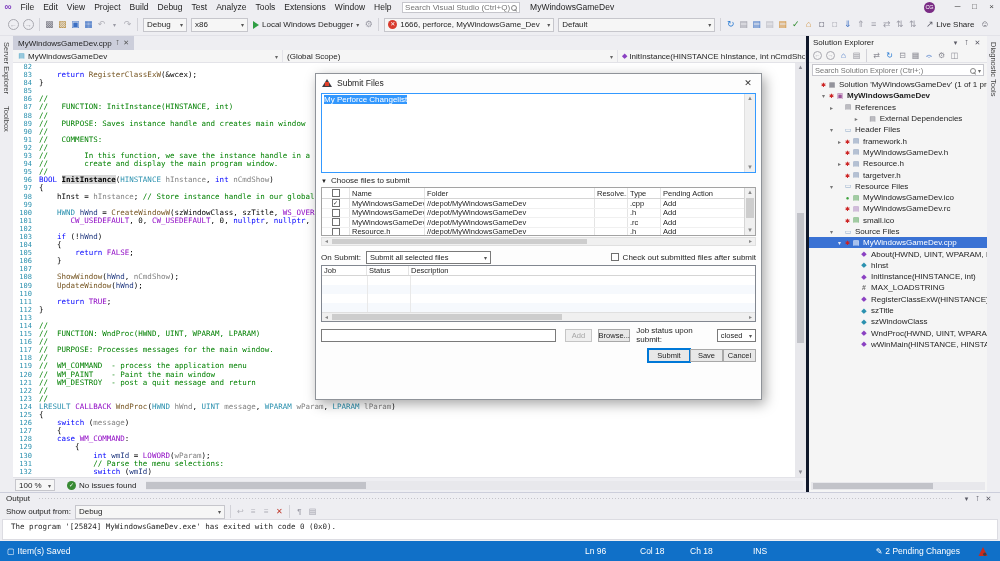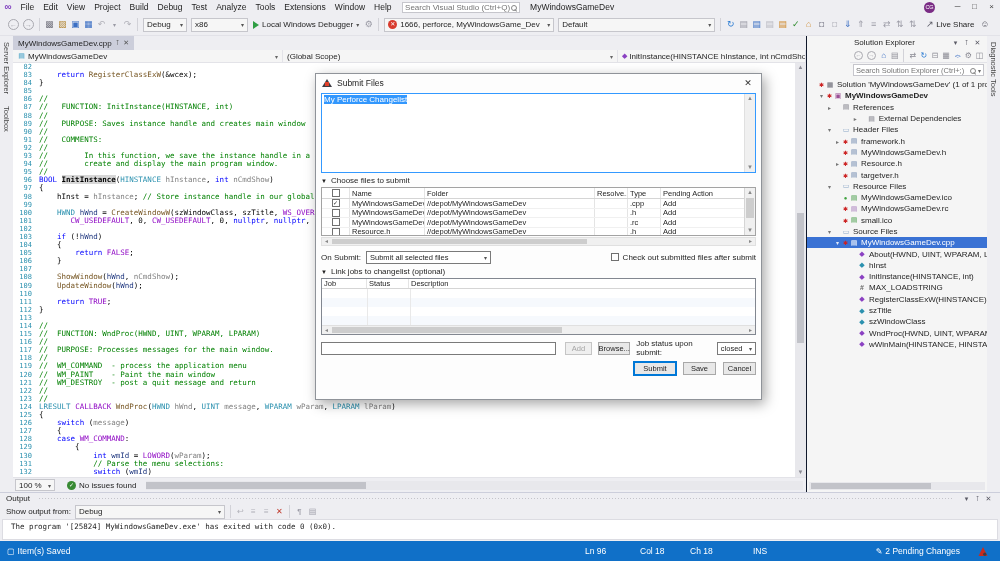--- a/index.html
+++ b/index.html
@@ -88,21 +88,21 @@
   .vscroll .arr{position:absolute;left:0;width:11px;height:9px;color:#8a8a93;font-size:6px;text-align:center;line-height:9px;}
   .vscroll .thumb{position:absolute;left:2px;width:7px;background:#c2c3c9;}
   .edbottom{position:absolute;left:0;bottom:0;right:0;height:15px;background:#eeeef2;display:flex;align-items:center;border-top:1px solid #e3e3e8;}
   .zoomddl{width:40px;height:12px;margin-left:2px;}
   .okcirc{width:9px;height:9px;border-radius:50%;background:#388a34;color:#fff;font-size:6px;line-height:9px;text-align:center;margin:0 3px 0 10px;}
   .issues{font-size:8px;color:#1e1e1e;margin-right:10px;white-space:nowrap;}
   .htrack{flex:1;height:9px;background:#e8e8ec;position:relative;margin-right:3px;}
   .hthumb{position:absolute;top:1px;height:7px;background:#c2c3c9;}
 
   
-  .solexp{position:absolute;left:806px;top:36px;width:181px;height:456px;background:#f5f5f5;border-left:1px solid #0f172a;padding-left:43px;}
+  .solexp{position:absolute;left:806px;top:36px;width:181px;height:456px;background:#f5f5f5;border-left:3px solid #0f172a;}
   .sehdr{height:13px;display:flex;align-items:center;padding:0 4px;font-size:8px;color:#1e1e1e;}
   .sehdr .sp{flex:1;}
   .sicon{width:11px;text-align:center;font-size:7px;color:#5b5b66;}
   .setools{height:14px;display:flex;align-items:center;padding:0 2px;border-bottom:1px solid #e3e3e8;}
   .sti{width:13px;height:12px;text-align:center;line-height:12px;font-size:8px;color:#5b5b66;}
   .sti[data-name="home-icon"]::before{content:"⌂";color:#3b6fc4;}
   .sti[data-name="switch-views-icon"]::before{content:"▤";color:#8a8a93;}
   .sti[data-name="sync-active-icon"]::before{content:"⇄";color:#8a8a93;}
   .sti[data-name="refresh-icon"]::before{content:"↻";color:#2b7cd3;}
   .sti[data-name="collapse-all-icon"]::before{content:"⊟";color:#8a8a93;}
@@ -185,21 +185,21 @@
   .jhead{display:flex;height:10px;border-bottom:1px solid #d5d5d5;font-size:7.5px;}
   .jcell{padding:0 2px;border-right:1px solid #e4e4e4;display:flex;align-items:center;overflow:hidden;}
   .j0{flex:0 0 45px;} .j1{flex:0 0 42px;} .j2{flex:1;border-right:none;}
   .jbody{position:absolute;left:0;right:0;top:10px;bottom:9px;background:repeating-linear-gradient(180deg,#fff 0 9px,#f6f9fd 9px 18px);}
   .jbody .col{position:absolute;top:0;bottom:0;width:1px;background:#e9e9e9;}
   .jtable .hsbin{position:absolute;left:0;right:0;bottom:0;height:9px;background:#f0f0f0;border-top:1px solid #e0e0e0;}
   .jobrow{display:flex;align-items:center;margin:6px 5px 0;height:14px;}
   .jobinput{width:255px;height:13px;border:1px solid #7a7a7a;background:#fff;font-size:7.5px;padding:0 2px;outline:none;font-family:"Liberation Sans",sans-serif;}
   .btn{height:13px;border:1px solid #a8a8a8;background:#e8e8e8;font-size:7.5px;display:flex;align-items:center;justify-content:center;}
   .btn.disabled{color:#a5a5a5;background:#efefef;border-color:#c5c5c5;}
-  .dlg-buttons{display:flex;justify-content:flex-end;margin:7px 5px 0;gap:7px;}
+  .dlg-buttons{display:flex;justify-content:flex-end;margin:7px 5px 0;}
   .btn.submit{width:42px;border:1px solid #0078d7;box-shadow:0 0 0 1px #0078d7;}
   .btn.w33{width:33px;}
 </style>
 </head>
 <body>
 
 <div id="app" data-name="visual-studio-window">
 
   <div class="titlebar" data-name="title-bar">
     <span class="vslogo" data-name="visual-studio-logo-icon">∞</span>
@@ -701,24 +701,20 @@
       <span data-name="on-submit-label">On Submit:</span>
       <div class="wddl" style="width:125px;margin-left:5px" data-name="on-submit-dropdown">
         <span>Submit all selected files</span>
           <span class="car">▾</span>
       </div>
       <span style="flex:1"></span>
       <span class="cbx" data-name="checkout-after-submit-checkbox"></span>
       <span style="margin-left:4px" data-name="checkout-after-submit-label">Check out submitted files after submit</span>
     </div>
 
-    <div class="dlg-section">
-      <span class="tri" data-name="collapse-section-icon">▼</span>
-      <span data-name="jobs-section-label">Link jobs to changelist (optional)</span>
-    </div>
     <div class="jtable" data-name="jobs-table">
       <div class="jhead" data-name="jobs-table-header">
         <span class="jcell j0" data-name="column-header-job">Job</span>
         <span class="jcell j1" data-name="column-header-status">Status</span>
         <span class="jcell j2" data-name="column-header-description">Description</span>
       </div>
       <div class="jbody" data-name="jobs-table-body">
         <span class="col" style="left:45px"></span>
           <span class="col" style="left:88px"></span>
       </div>

